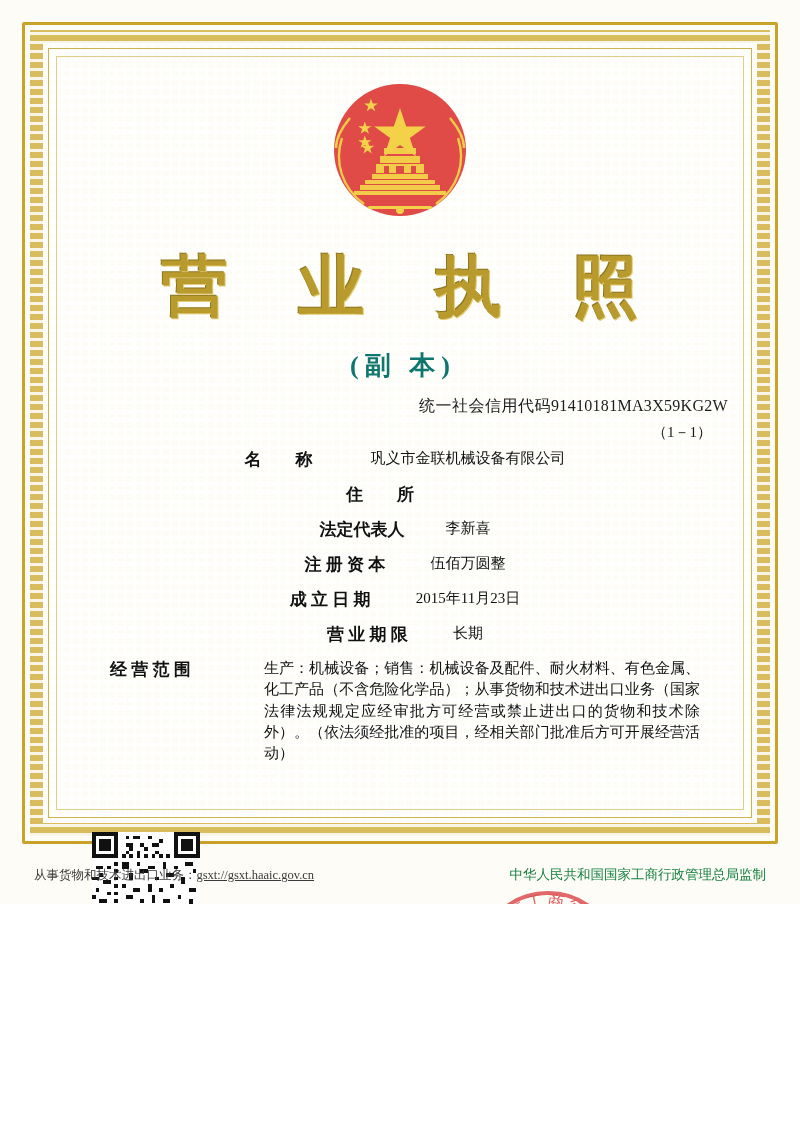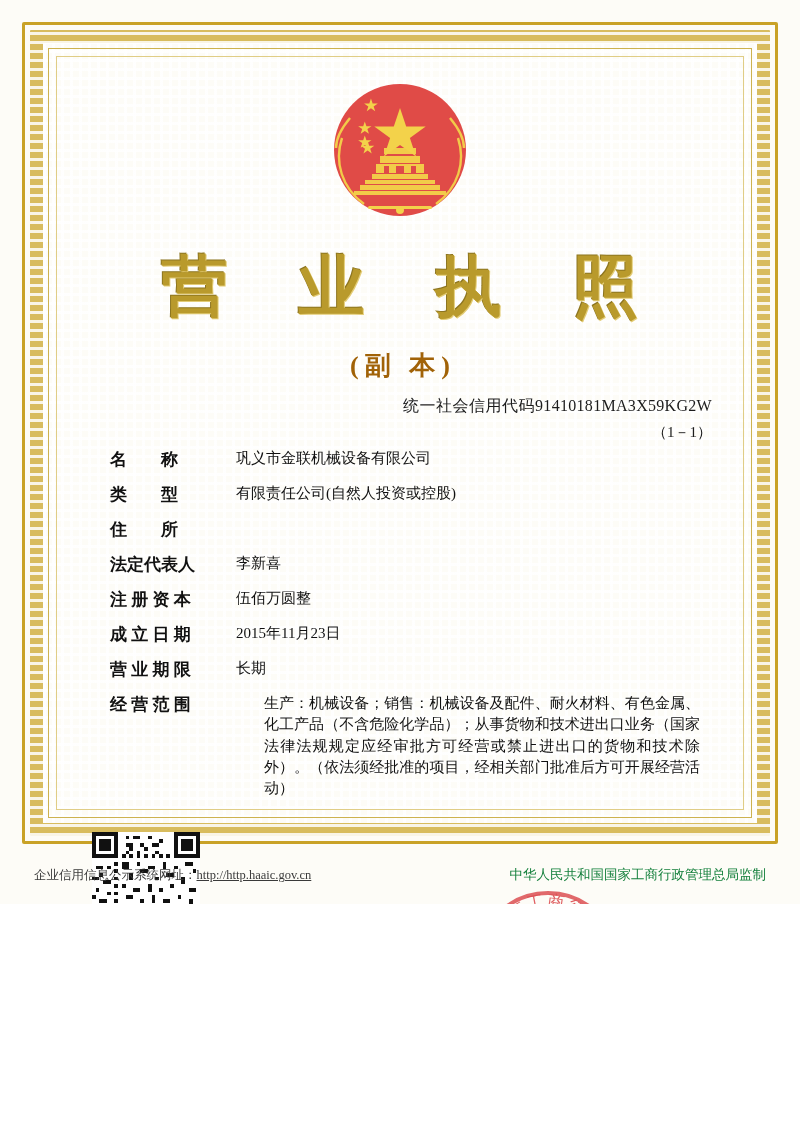--- a/index.html
+++ b/index.html
@@ -100,27 +100,27 @@
   .subtitle {
     position: absolute;
     left: 0;
     right: 0;
     top: 348px;
     text-align: center;
     font-size: 26px;
     font-weight: bold;
     letter-spacing: 6px;
     text-indent: 6px;
-    color: #a16207;
+    color: #0f766e;
   }
 
   
   .credit-row {
     position: absolute;
-    right: 88px;
+    right: 72px;
     top: 396px;
     font-size: 16px;
     color: #1c1c1c;
     white-space: nowrap;
   }
   .credit-row .label { letter-spacing: 0.5px; }
   .credit-row .code {
     font-family: "Liberation Serif", serif;
     letter-spacing: 0.3px;
   }
@@ -136,20 +136,21 @@
   .fields {
     position: absolute;
     left: 110px;
     top: 448px;
     right: 100px;
   }
   .field {
     display: flex;
     align-items: flex-start;
     margin-bottom: 12px;
+    justify-content: center;
   }
   .field-label {
     width: 118px;
     flex: 0 0 118px;
     font-size: 17px;
     font-weight: bold;
     color: #111;
     letter-spacing: 0px;
     display: flex;
     justify-content: space-between;
@@ -283,24 +284,20 @@
   </div>
   <div class="sheet-no">（1－1）</div>
 
   <div class="fields">
 
     <div class="field">
       <div class="field-label">名　　称</div>
       <div class="field-value">巩义市金联机械设备有限公司</div>
     </div>
 
-    <div class="field">
-      <div class="field-label">类　　型</div>
-      <div class="field-value">有限责任公司(自然人投资或控股)</div>
-    </div>
 
     <div class="field">
       <div class="field-label">住　　所</div>
     </div>
 
     <div class="field">
       <div class="field-label">法定代表人</div>
       <div class="field-value">李新喜</div>
     </div>
 
@@ -454,17 +451,17 @@
       </text>
       <polygon points="78,52 85.5,74.5 109,74.5 90,88.5 97.2,111 78,97 58.8,111 66,88.5 47,74.5 70.5,74.5" fill="#d4242a" opacity="0.9"></polygon>
     </svg>
   </div>
 
   <div class="date-line">
     <span>2016</span><span>年</span><span class="gap"></span><span>01</span><span>月</span><span class="gap"></span><span>12</span><span>日</span>
   </div>
 
   <div class="footer-left">
-    <span>企业信用信息公示系统网址：</span><u>http://http.haaic.gov.cn</u>
+    <span>从事货物和技术进出口业务：</span><u>gsxt://gsxt.haaic.gov.cn</u>
   </div>
   <div class="footer-right">中华人民共和国国家工商行政管理总局监制</div>
 
 </div>
 
 </body></html>

